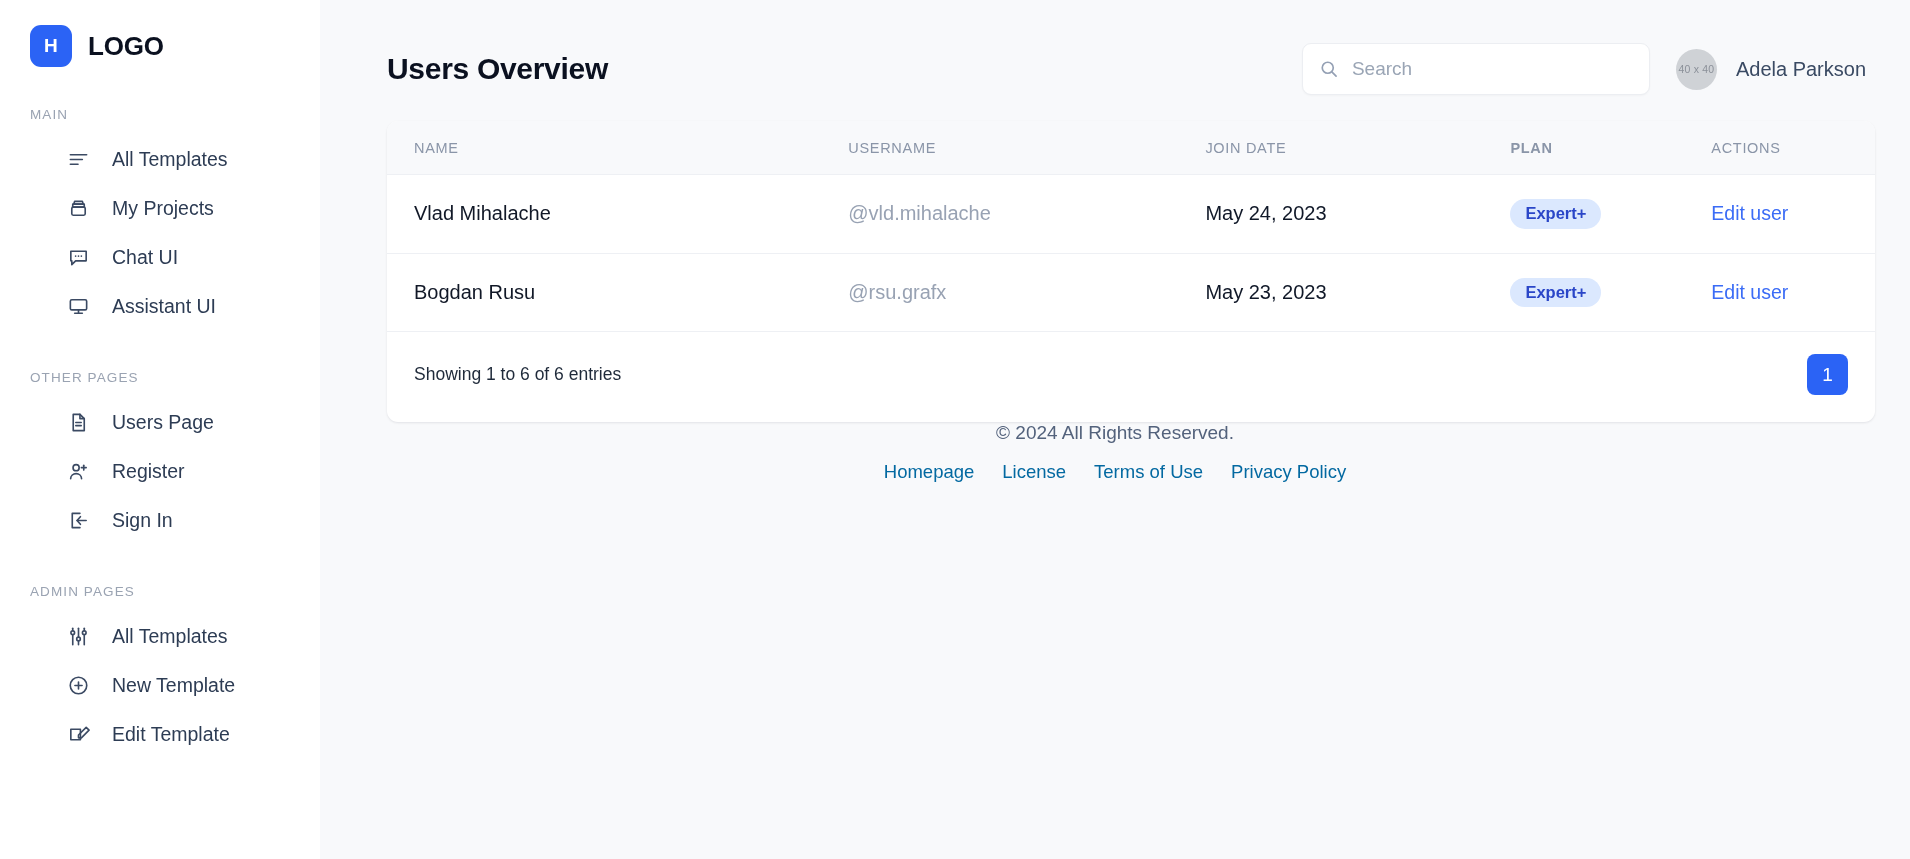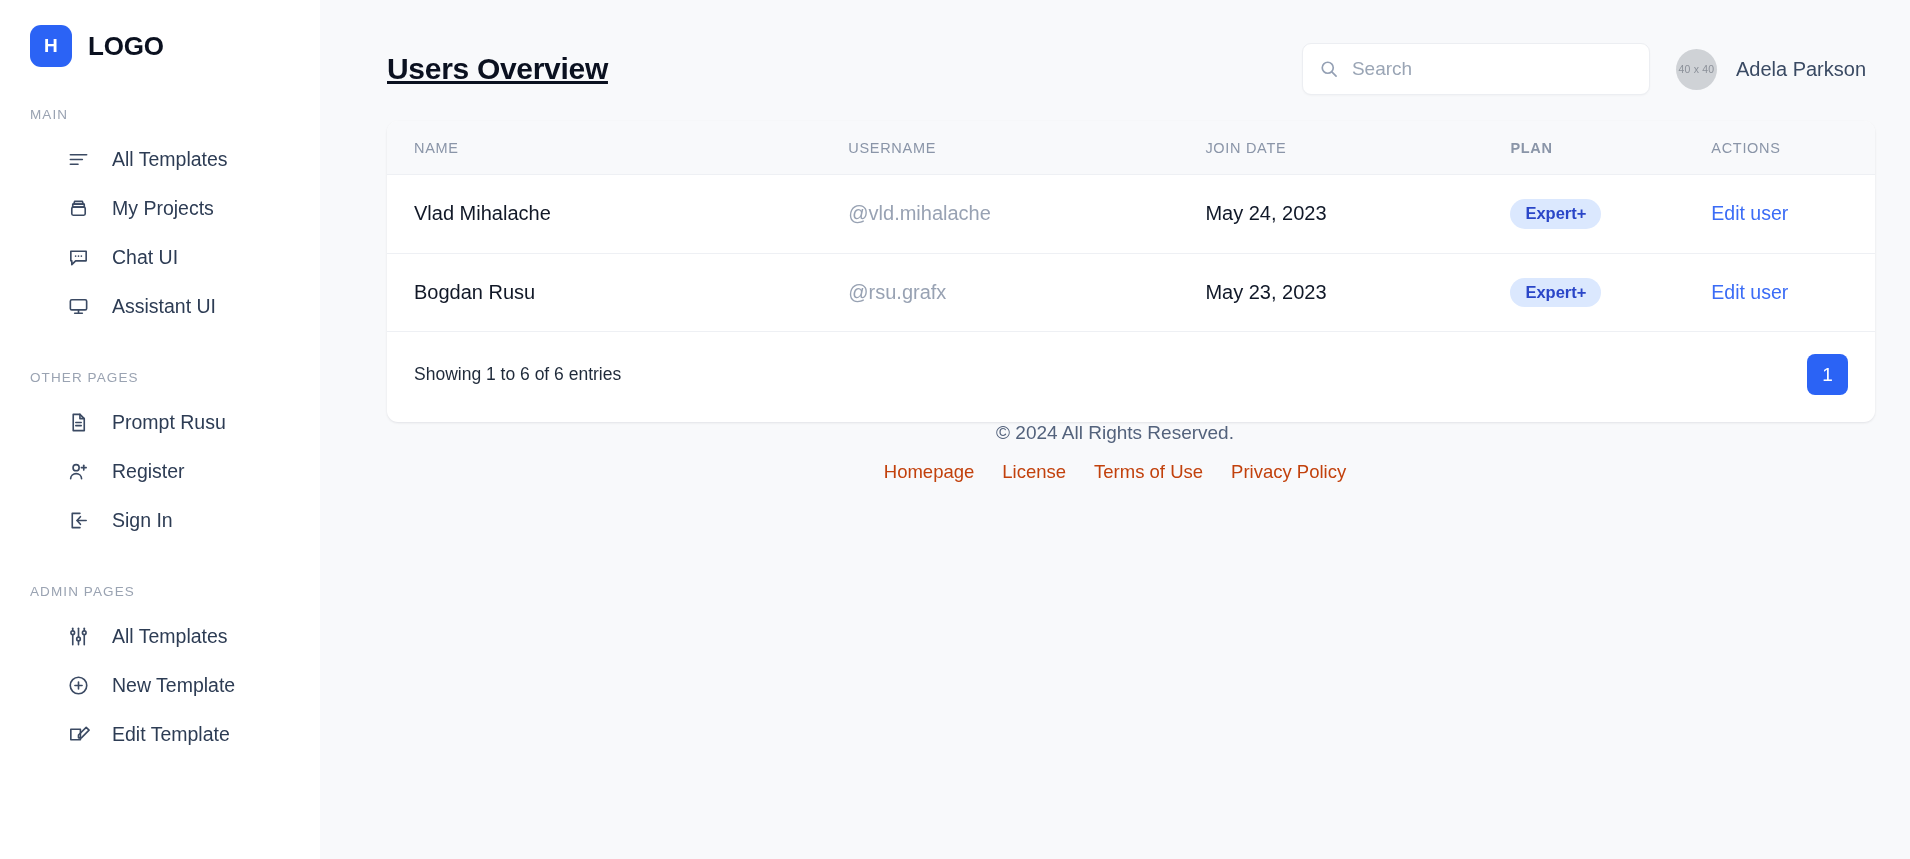--- a/index.html
+++ b/index.html
@@ -73,21 +73,20 @@
 
   .topbar {
     display: flex; align-items: center;
     padding: 34px 44px 0 67px;
     height: 104px;
   }
   .page-title {
     font-size: 30px; font-weight: 700; color: #0b1120;
     letter-spacing: -0.3px;
     flex: 0 0 auto;
-    text-decoration: underline;
   }
   .topbar-right {
     margin-left: auto;
     display: flex; align-items: center; gap: 26px;
   }
   .search-wrap {
     width: 348px; height: 52px;
     background: #ffffff;
     border: 1px solid #eceef2;
     border-radius: 9px;
@@ -183,21 +182,21 @@
     text-align: center;
   }
   .copyright {
     font-size: 19px; color: #53627c;
     margin-bottom: 17px;
   }
   .footer-links {
     display: flex; justify-content: center; gap: 28px;
   }
   .footer-link {
-    font-size: 18.5px; color: #c2410c;
+    font-size: 18.5px; color: #0369a1;
     text-decoration: none; cursor: pointer;
   }
 </style>
 </head>
 <body>
 
 <div class="app">
 
   <aside class="sidebar">
     <div class="sidebar-inner">
@@ -258,21 +257,21 @@
 
       <a class="nav-item">
         <span class="nav-ico">
           <svg width="23" height="23" viewBox="0 0 24 24" fill="none" stroke="currentColor" stroke-width="1.7" stroke-linejoin="round" stroke-linecap="round">
             <path d="M6.5 3.5h7l4.5 4.5v12.5h-11.5z"></path>
               <path d="M13.5 3.5V8h4.5"></path>
               <line x1="9.2" y1="12" x2="14.8" y2="12"></line>
               <line x1="9.2" y1="15.3" x2="14.8" y2="15.3"></line>
           </svg>
         </span>
-        <span class="nav-label">Prompt Rusu</span>
+        <span class="nav-label">Users Page</span>
       </a>
 
       <a class="nav-item">
         <span class="nav-ico">
           <svg width="23" height="23" viewBox="0 0 24 24" fill="none" stroke="currentColor" stroke-width="1.7" stroke-linecap="round" stroke-linejoin="round">
             <circle cx="9.5" cy="8" r="3.2"></circle>
               <path d="M3.8 19.5c0-3.2 2.6-5.3 5.7-5.3s5.7 2.1 5.7 5.3"></path>
               <line x1="17.5" y1="5.5" x2="17.5" y2="10.5"></line>
               <line x1="15" y1="8" x2="20" y2="8"></line>
           </svg>

